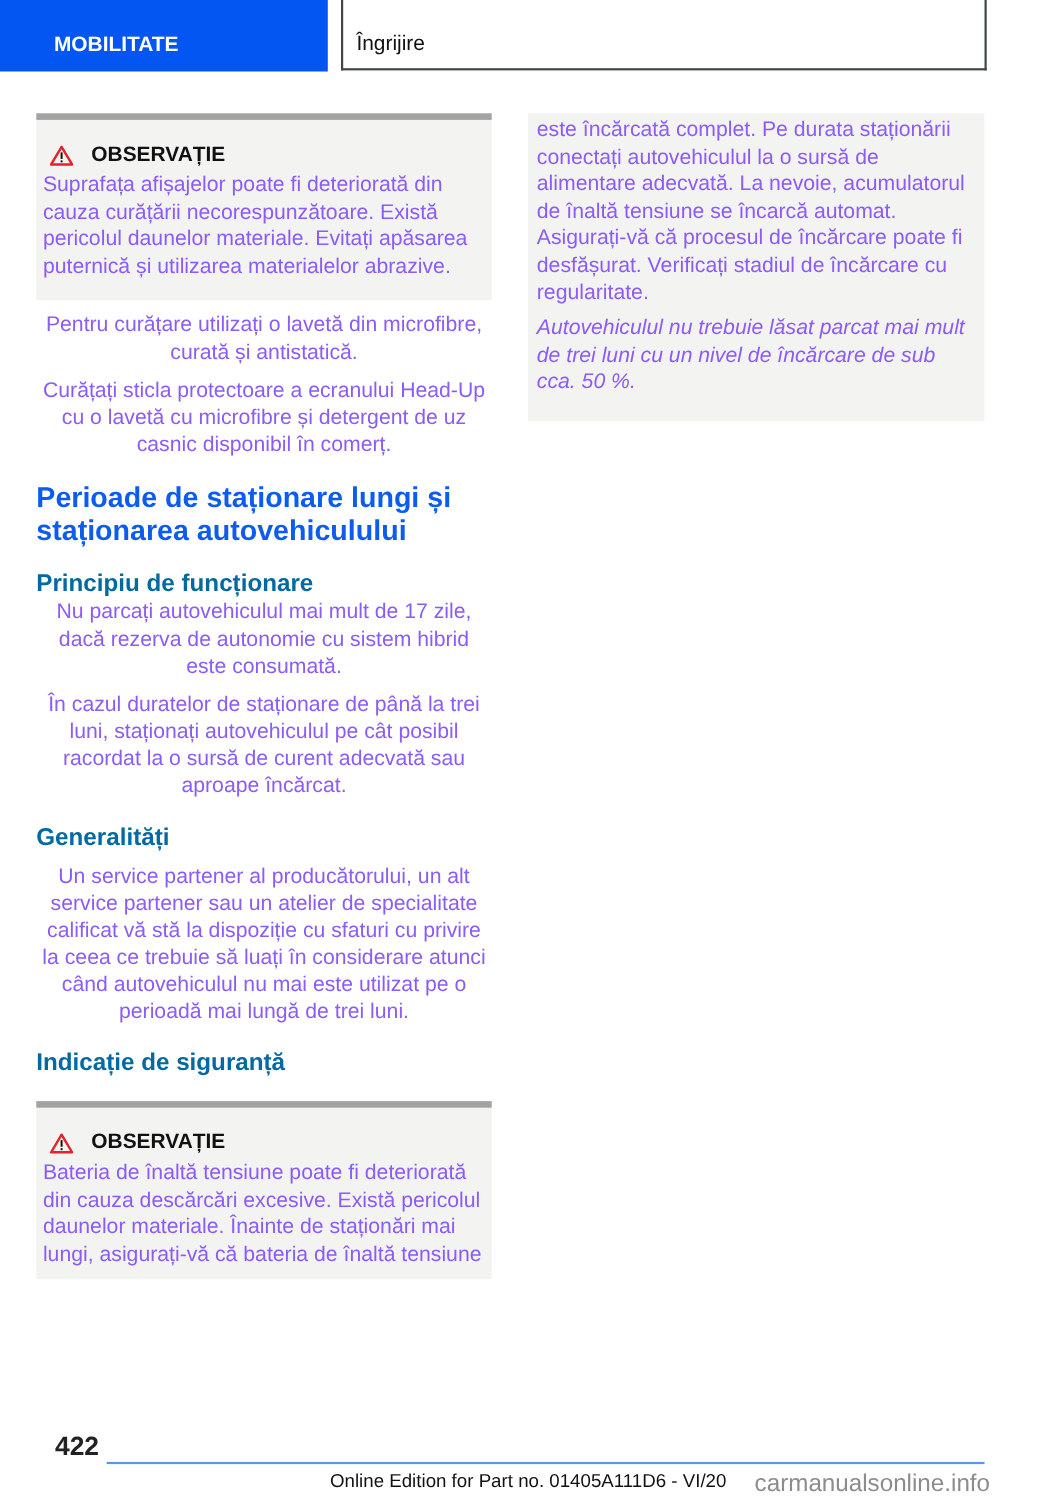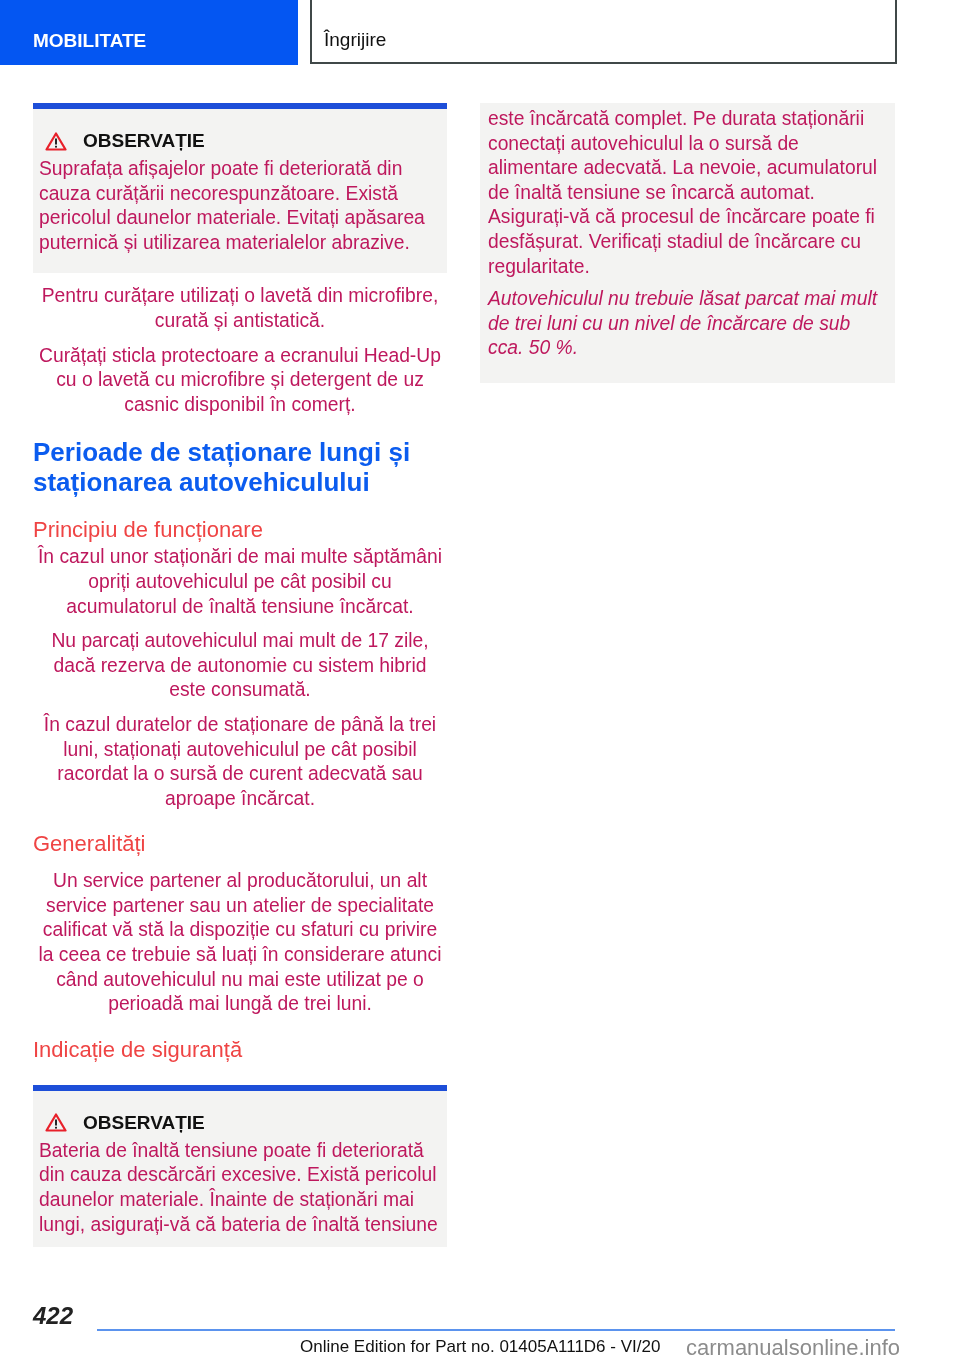--- a/index.html
+++ b/index.html
@@ -6,60 +6,60 @@
   body {
     width: 960px; height: 1362px; position: relative; overflow: hidden;
     background: #ffffff; color: #1a1a1a;
     font-family: "Liberation Sans", "DejaVu Sans", sans-serif;
   }
   .hdr-section {
     position: absolute; left: 0; top: 0; width: 298px; height: 65px;
     background: #0456f2;
   }
   .hdr-section-label {
-    position: absolute; left: 33px; top: 30px;
+    position: absolute; left: 49px; top: 30px;
     color: #ffffff; font-weight: bold; font-size: 19px; letter-spacing: 0px;
   }
   .hdr-box {
     position: absolute; left: 310px; top: -2px; width: 583px; height: 64px;
     border: 2px solid #404848; border-top: none; background: #fff;
   }
   .hdr-title {
     position: absolute; left: 12px; top: 31px; font-size: 19px; color: #111; text-align: center;
   }
   .col { position: absolute; }
   .col-left { left: 33px; top: 103px; width: 414px; }
   .col-right { left: 480px; top: 103px; width: 415px; }
 
   .note-box {
-    background: #f3f3f2; border-top: 6px solid #1d4ed8;
+    background: #f3f3f2; border-top: 6px solid #a3a3a3;
     padding: 20px 6px 18px 6px;
   }
   .note-box.cont { border-top: none; padding: 4px 6px 22px 8px; }
   .note-head {
     display: flex; align-items: center; font-weight: bold; font-size: 19px;
     color: #111; height: 24px; margin-bottom: 4px;
   }
   .warn-icon { width: 22px; height: 19px; margin-left: 6px; margin-right: 16px; }
   p.txt {
-    margin: 0; font-size: 19.3px; line-height: 24.6px; color: #be185d;
+    margin: 0; font-size: 19.3px; line-height: 24.6px; color: #8b5cf6;
   }
   .note-box p.txt + p.txt { margin-top: 8px; font-style: italic; }
   .block { margin-top: 11px; text-align: center; }
   .block p.txt + p.txt { margin-top: 10px; }
   h1.h1 {
     margin: 20px 0 0 0; font-size: 26px; line-height: 30px; font-weight: bold;
     color: #0b5cef;
   }
   h2.h2 {
-    margin: 20px 0 2px 0; font-size: 22px; line-height: 26px; font-weight: normal;
-    color: #ef4444;
+    margin: 20px 0 2px 0; font-size: 22px; line-height: 26px; font-weight: bold;
+    color: #0369a1;
   }
   .footer-num {
-    position: absolute; left: 33px; top: 1302px; font-size: 24px; font-weight: bold; color: #222; font-style: italic;
+    position: absolute; left: 50px; top: 1302px; font-size: 24px; font-weight: bold; color: #222;
   }
   .footer-line {
     position: absolute; left: 97px; top: 1329px; width: 798px; height: 2px; background: #5b93ee;
   }
   .footer-edition {
     position: absolute; left: 300px; top: 1337px; font-size: 17px; color: #111;
     width: 390px; text-align: left; white-space: nowrap;
   }
   .footer-watermark {
     position: absolute; left: 686px; top: 1335px; font-size: 22px; color: #8c8c8c;
@@ -92,21 +92,20 @@
 
   <div class="block">
     <p class="txt">Pentru curățare utilizați o lavetă din microfibre, curată și antistatică.</p>
     <p class="txt">Curățați sticla protectoare a ecranului Head-Up cu o lavetă cu microfibre și detergent de uz casnic disponibil în comerț.</p>
   </div>
 
   <h1 class="h1">Perioade de staționare lungi și staționarea autovehiculului</h1>
 
   <h2 class="h2">Principiu de funcționare</h2>
   <div class="block" style="margin-top:0">
-    <p class="txt">În cazul unor staționări de mai multe săptămâni opriți autovehiculul pe cât posibil cu acumulatorul de înaltă tensiune încărcat.</p>
     <p class="txt">Nu parcați autovehiculul mai mult de 17 zile, dacă rezerva de autonomie cu sistem hibrid este consumată.</p>
     <p class="txt">În cazul duratelor de staționare de până la trei luni, staționați autovehiculul pe cât posibil racordat la o sursă de curent adecvată sau aproape încărcat.</p>
   </div>
 
   <h2 class="h2">Generalități</h2>
   <div class="block" style="margin-top:12px">
     <p class="txt">Un service partener al producătorului, un alt service partener sau un atelier de specialitate calificat vă stă la dispoziție cu sfaturi cu privire la ceea ce trebuie să luați în considerare atunci când autovehiculul nu mai este utilizat pe o perioadă mai lungă de trei luni.</p>
   </div>
 
   <h2 class="h2" style="margin-bottom:22px">Indicație de siguranță</h2>

